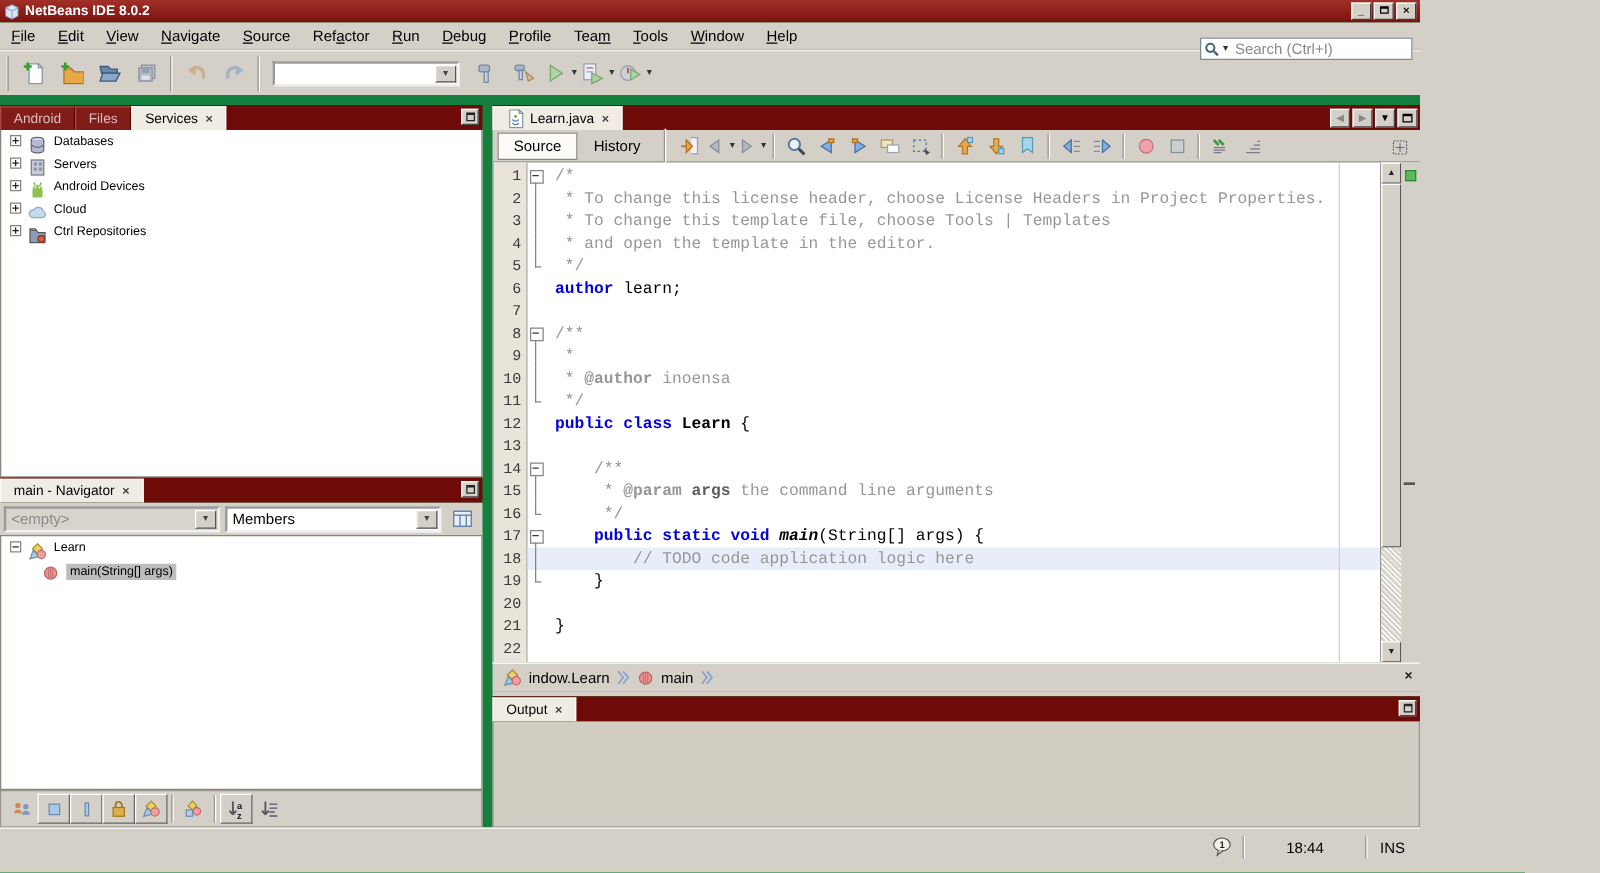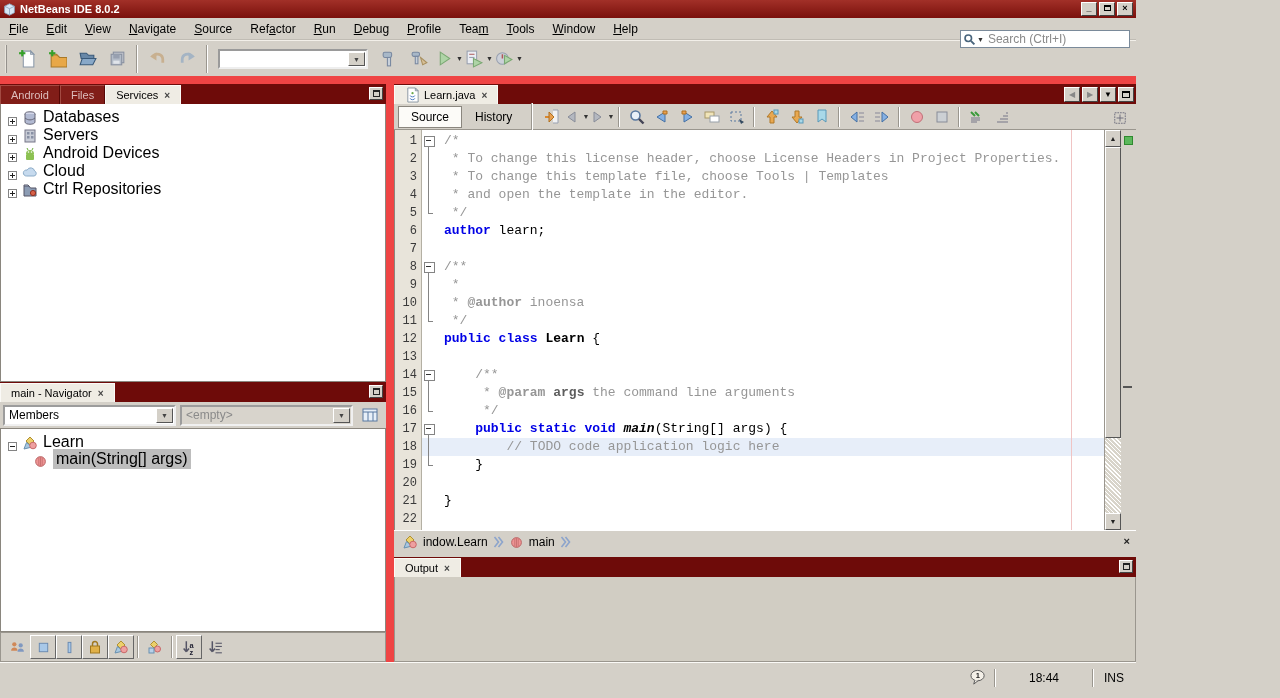--- a/index.html
+++ b/index.html
@@ -1,17 +1,17 @@
 <!DOCTYPE html>
 <html><head>
 <meta charset="utf-8">
 <style>
 *{margin:0;padding:0;box-sizing:border-box}
 body{font-family:"Liberation Sans",sans-serif;font-size:11px;background:#d4d0c8;color:#000}
-.win{width:1136px;height:698px;display:flex;flex-direction:column;overflow:hidden;background:#ef4444}
+.win{width:1136px;height:698px;display:flex;flex-direction:column;overflow:hidden;background:#15803d}
 
 .titlebar{height:18px;background:linear-gradient(180deg,#a23028,#7a100c);display:flex;align-items:center;padding:0 3px;color:#fff;font-weight:bold;font-size:11px;flex:0 0 18px}
 .titlebar .ttl{margin-left:4px}
 .winbtns{margin-left:auto;display:flex;gap:2px}
 .wbtn{width:16px;height:14px;background:#d4d0c8;border:1px solid #fff;border-right-color:#404040;border-bottom-color:#404040;color:#000;font-size:9px;line-height:11px;text-align:center;font-weight:bold}
 
 .menubar{height:22px;background:#d4d0c8;display:flex;align-items:center;position:relative;flex:0 0 22px;border-bottom:1px solid #c0bcb4}
 .mitem{padding:3px 9px;font-size:12px}
 .mitem u{text-decoration:underline}
 .searchbox{position:absolute;right:6px;top:12px;width:170px;height:18px;background:#fff;border:1px solid #7a8a9a;display:flex;align-items:center;padding-left:2px}
@@ -37,21 +37,21 @@
 .tab.active{background:#efece4;color:#000;border:1px solid #fbfaf7;border-bottom:none}
 .tabx{margin-left:6px;color:#444;font-size:10px;font-weight:bold}
 .minbtn{position:absolute;right:3px;top:3px;width:14px;height:13px;background:#d4d0c8;border:1px solid #fff;border-right-color:#444;border-bottom-color:#444;display:flex;align-items:center;justify-content:center}
 .minbtn i{display:block;width:7px;height:7px;border:1px solid #222;border-top-width:2px}
 .etabbtns{margin-left:auto;display:flex;align-items:center;gap:2px;padding-right:2px}
 .ebb{width:16px;height:15px;background:#d4d0c8;border:1px solid #fff;border-right-color:#444;border-bottom-color:#444;font-size:8px;text-align:center;line-height:13px;color:#888}
 .ebb.dk{color:#000}
 .maxico{display:inline-block;width:8px;height:7px;border:1px solid #000;border-top-width:2px;margin-top:3px}
 
 .treebox{flex:1;background:#fff;border:1px solid #8a867e;border-top:none;padding-top:4px;overflow:hidden}
-.trow{height:18px;display:flex;align-items:flex-end;font-size:16px;white-space:nowrap}
+.trow{height:18px;display:flex;align-items:flex-start;font-size:10px;white-space:nowrap}
 .expbox{width:9px;height:9px;border:1px solid #848484;background:#fff;margin:0 5px 0 7px;position:relative;flex:0 0 9px}
 .expbox::before,.expbox::after{content:"";position:absolute;background:#222}
 .expbox::before{left:1px;right:1px;top:3px;height:1px}
 .expbox.plus::after{top:1px;bottom:1px;left:3px;width:1px}
 .indent{width:20px;flex:0 0 20px}
 .trow .lbl{margin-left:5px}
 .trow .lbl.sel{background:#bdbdbd;padding:1px 3px}
 
 .navsel{height:26px;display:flex;align-items:center;padding:2px 3px;gap:4px;background:#d4d0c8;flex:0 0 26px}
 .combo{flex:1;height:21px;border:2px inset #f0f0f0;background:#fff;display:flex;align-items:center;padding-left:4px;font-size:12px}
@@ -351,26 +351,26 @@
       <div class="tabbar" id="navtabbar">
           <div class="tab active">
             <span>main - Navigator</span>
             <span class="tabx">×</span>
           </div>
           <div class="minbtn">
             <i></i>
           </div>
         </div>
       <div class="navsel" id="navsel">
+          <div class="combo dis">
+            <span>&lt;empty&gt;</span>
+            <span class="cabtn">▼</span>
+          </div>
           <div class="combo">
             <span>Members</span>
-            <span class="cabtn">▼</span>
-          </div>
-          <div class="combo dis">
-            <span>&lt;empty&gt;</span>
             <span class="cabtn">▼</span>
           </div>
           <div class="colbtn">
             <svg width="16" height="14" viewBox="0 0 16 14">
               <rect x="1" y="1" width="14" height="12" fill="#e8f0f8" stroke="#5878a0"></rect>
               <path d="M1 4h14M6 4v9M11 4v9" stroke="#5878a0" fill="none"></path>
             </svg>
           </div>
         </div>
       <div class="treebox" style="flex:0 0 204px;border-top:1px solid #8a867e" id="navtree">

